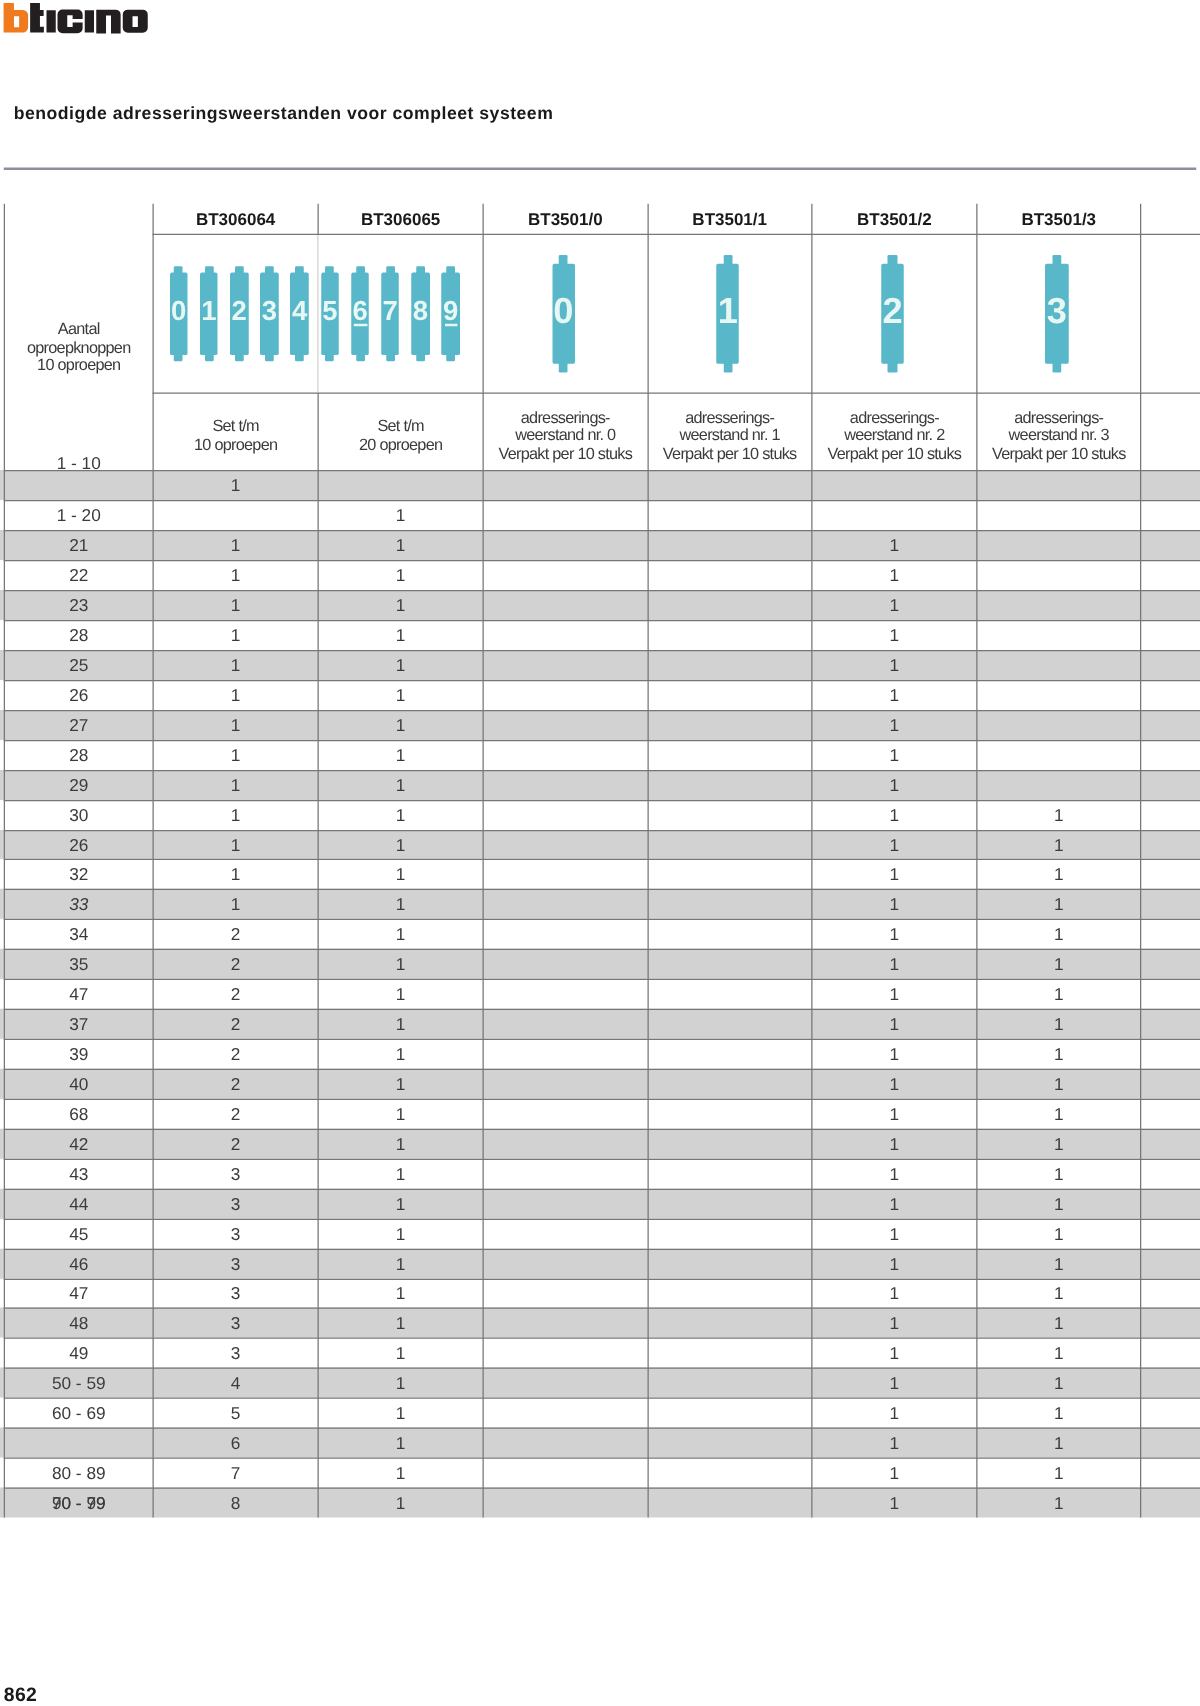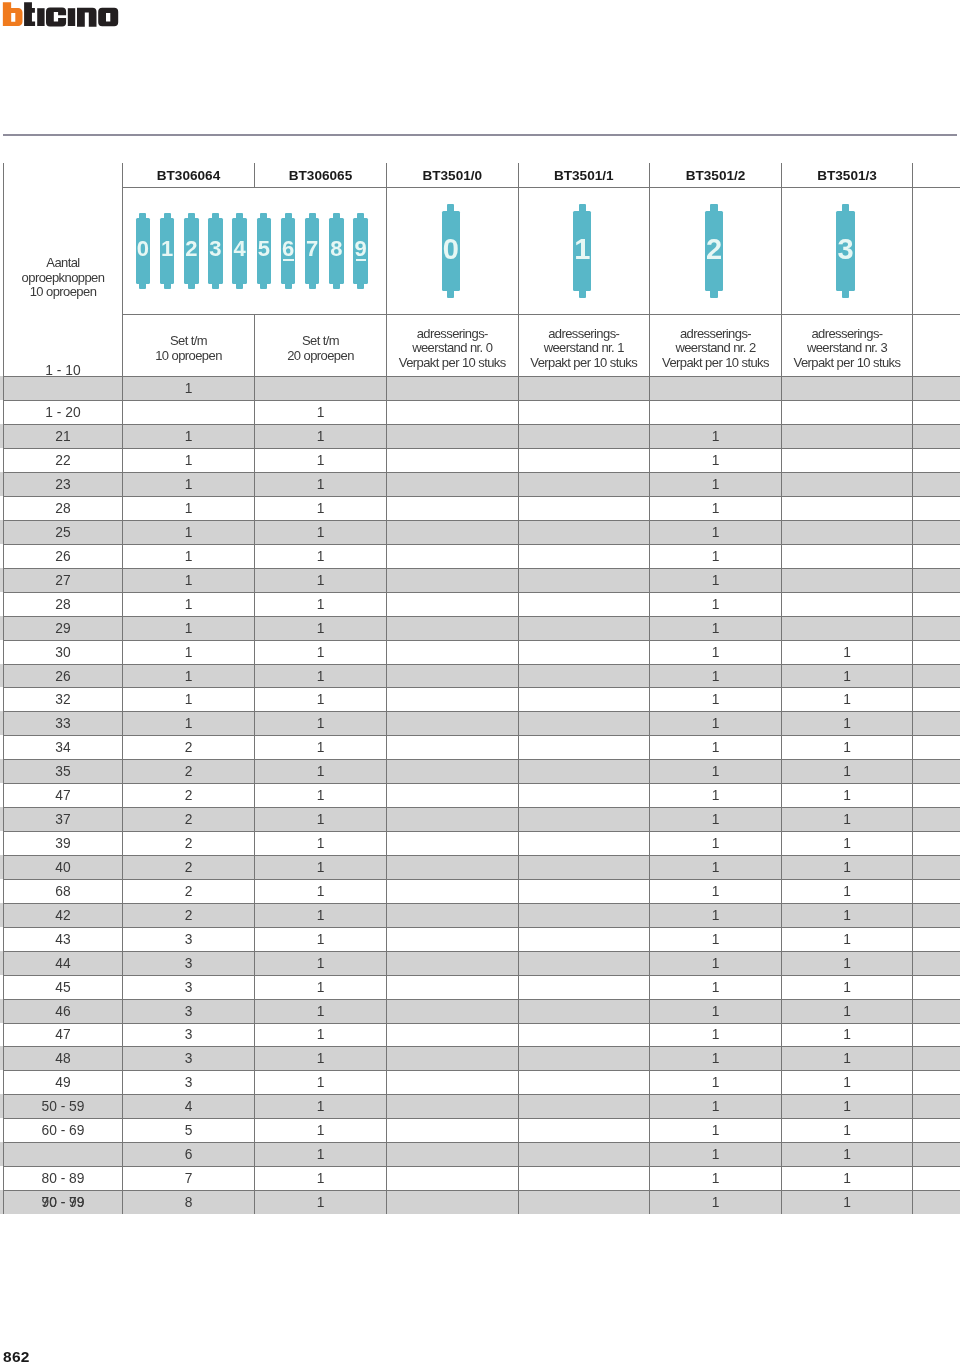--- a/index.html
+++ b/index.html
@@ -53,20 +53,21 @@
       <path fill="#231F20" d="M24.1 2.3 h7.85 v5.7 h2.95 v4.7 h-2.95 v8.7 h3.15 v4.6 h-11 z"></path>
       <path fill="#231F20" d="M37.2 8.2 h7.4 v17.8 h-7.4 z"></path>
       <path fill="#231F20" fill-rule="evenodd" d="M50.0 7.6 h12.1 a4.0 4.0 0 0 1 4.0 4.0 v3.6 h-8.0 v-3.1 h-4.3 v9.5 h4.3 v-3.6 h8.0 v4.6 a4.0 4.0 0 0 1 -4.0 4.0 h-12.1 a4.0 4.0 0 0 1 -4.0 -4.0 v-11.0 a4.0 4.0 0 0 1 4.0 -4.0 z"></path>
       <path fill="#231F20" d="M67.8 8.2 h7.4 v17.8 h-7.4 z"></path>
       <path fill="#231F20" d="M77.0 7.7 h15.5 a4.0 4.0 0 0 1 4.0 4.0 v15.1 h-7.7 v-14.4 h-4.0 v14.4 h-7.8 z"></path>
       <path fill="#231F20" fill-rule="evenodd" d="M102.2 7.7 h12.0 a4.0 4.0 0 0 1 4.0 4.0 v10.5 a4.0 4.0 0 0 1 -4.0 4.0 h-12.0 a4.0 4.0 0 0 1 -4.0 -4.0 v-10.5 a4.0 4.0 0 0 1 4.0 -4.0 z M106.0 13.0 v8.6 h4.3 v-8.6 z"></path>
     </svg>
   </div>
 
 
+  <div class="subtitle">benodigde adresseringsweerstanden voor compleet systeem</div>
   <div class="hrule"></div>
 
   <div id="tablelayer">
       <div class="zband" style="top: 376.4px; height: 23.93px;"></div>
       <div class="zband" style="top: 424.26px; height: 23.93px;"></div>
       <div class="zband" style="top: 472.12px; height: 23.93px;"></div>
       <div class="zband" style="top: 519.98px; height: 23.93px;"></div>
       <div class="zband" style="top: 567.84px; height: 23.93px;"></div>
       <div class="zband" style="top: 615.7px; height: 23.93px;"></div>
       <div class="zband" style="top: 663.56px; height: 23.93px;"></div>
@@ -349,21 +350,21 @@
       <div class="cell val" style="left: 518.5px; top: 664.56px; width: 130.5px; height: 22.93px;"></div>
       <div class="cell val" style="left: 650px; top: 664.56px; width: 131px; height: 22.93px;">1</div>
       <div class="cell val" style="left: 782px; top: 664.56px; width: 130px; height: 22.93px;">1</div>
       <div class="cell lbl" style="left: 4px; top: 688.49px; width: 118px; height: 22.93px;">32</div>
       <div class="cell val" style="left: 123px; top: 688.49px; width: 131px; height: 22.93px;">1</div>
       <div class="cell val" style="left: 255px; top: 688.49px; width: 131px; height: 22.93px;">1</div>
       <div class="cell val" style="left: 387px; top: 688.49px; width: 130.5px; height: 22.93px;"></div>
       <div class="cell val" style="left: 518.5px; top: 688.49px; width: 130.5px; height: 22.93px;"></div>
       <div class="cell val" style="left: 650px; top: 688.49px; width: 131px; height: 22.93px;">1</div>
       <div class="cell val" style="left: 782px; top: 688.49px; width: 130px; height: 22.93px;">1</div>
-      <div class="cell lbl" style="left: 4px; top: 712.42px; width: 118px; height: 22.93px;">33</div>
+      <div class="cell lbl" style="left: 4px; top: 712.42px; width: 118px; height: 22.93px; font-style: italic;">33</div>
       <div class="cell val" style="left: 123px; top: 712.42px; width: 131px; height: 22.93px;">1</div>
       <div class="cell val" style="left: 255px; top: 712.42px; width: 131px; height: 22.93px;">1</div>
       <div class="cell val" style="left: 387px; top: 712.42px; width: 130.5px; height: 22.93px;"></div>
       <div class="cell val" style="left: 518.5px; top: 712.42px; width: 130.5px; height: 22.93px;"></div>
       <div class="cell val" style="left: 650px; top: 712.42px; width: 131px; height: 22.93px;">1</div>
       <div class="cell val" style="left: 782px; top: 712.42px; width: 130px; height: 22.93px;">1</div>
       <div class="cell lbl" style="left: 4px; top: 736.35px; width: 118px; height: 22.93px;">34</div>
       <div class="cell val" style="left: 123px; top: 736.35px; width: 131px; height: 22.93px;">2</div>
       <div class="cell val" style="left: 255px; top: 736.35px; width: 131px; height: 22.93px;">1</div>
       <div class="cell val" style="left: 387px; top: 736.35px; width: 130.5px; height: 22.93px;"></div>

